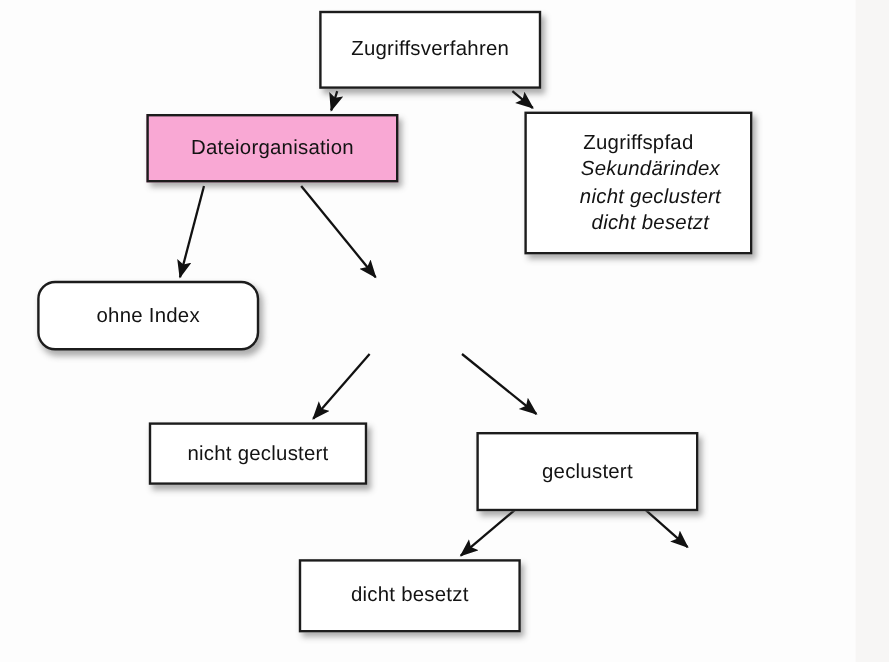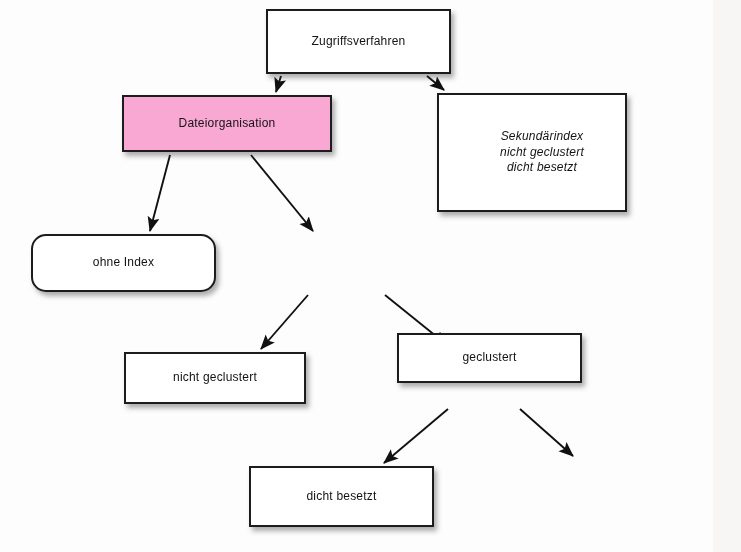--- a/index.html
+++ b/index.html
@@ -39,21 +39,21 @@
     position: absolute;
     box-sizing: border-box;
     background: #ffffff;
     border: 2px solid #1c1c1c;
     box-shadow: 3px 4px 5px rgba(60,60,60,0.42);
     display: flex;
     align-items: center;
     justify-content: center;
     text-align: center;
     color: #131313;
-    font-size: 12px;
+    font-size: 17px;
     line-height: 1.32;
     letter-spacing: 0.2px;
     z-index: 2;
   }
   .node .lines {
     display: block;
     width: 100%;
   }
   .node .ln {
     display: block;
@@ -94,36 +94,37 @@
         <span class="ln">Zugriffsverfahren</span>
       </span>
   </div>
   <div class="node" style="left: 122px; top: 95px; width: 210px; height: 57px; background: #f9a8d4; border-color: rgb(28, 28, 28); color: rgb(19, 19, 19);">
     <span class="lines">
         <span class="ln">Dateiorganisation</span>
       </span>
   </div>
   <div class="node" style="left: 437px; top: 93px; width: 190px; height: 119px; background: rgb(255, 255, 255); border-color: rgb(28, 28, 28); color: rgb(19, 19, 19);">
     <span class="lines">
+        <span class="ln">Zugriffspfad</span>
         <span class="ln italic">Sekundärindex</span>
         <span class="ln italic">nicht geclustert</span>
         <span class="ln italic">dicht besetzt</span>
       </span>
   </div>
   <div class="node" style="left: 31px; top: 234px; width: 185px; height: 58px; background: rgb(255, 255, 255); border-color: rgb(28, 28, 28); color: rgb(19, 19, 19); border-radius: 15px;">
     <span class="lines">
         <span class="ln">ohne Index</span>
       </span>
   </div>
   <div class="node" style="left: 124px; top: 352px; width: 182px; height: 52px; background: rgb(255, 255, 255); border-color: rgb(28, 28, 28); color: rgb(19, 19, 19);">
     <span class="lines">
         <span class="ln">nicht geclustert</span>
       </span>
   </div>
-  <div class="node" style="left: 397px; top: 333px; width: 185px; height: 50px; background: rgb(255, 255, 255); border-color: rgb(28, 28, 28); color: rgb(19, 19, 19);">
+  <div class="node" style="left: 397px; top: 360px; width: 185px; height: 66px; background: rgb(255, 255, 255); border-color: rgb(28, 28, 28); color: rgb(19, 19, 19);">
     <span class="lines">
         <span class="ln">geclustert</span>
       </span>
   </div>
   <div class="node" style="left: 249px; top: 466px; width: 185px; height: 61px; background: rgb(255, 255, 255); border-color: rgb(28, 28, 28); color: rgb(19, 19, 19);">
     <span class="lines">
         <span class="ln">dicht besetzt</span>
       </span>
   </div>
 

